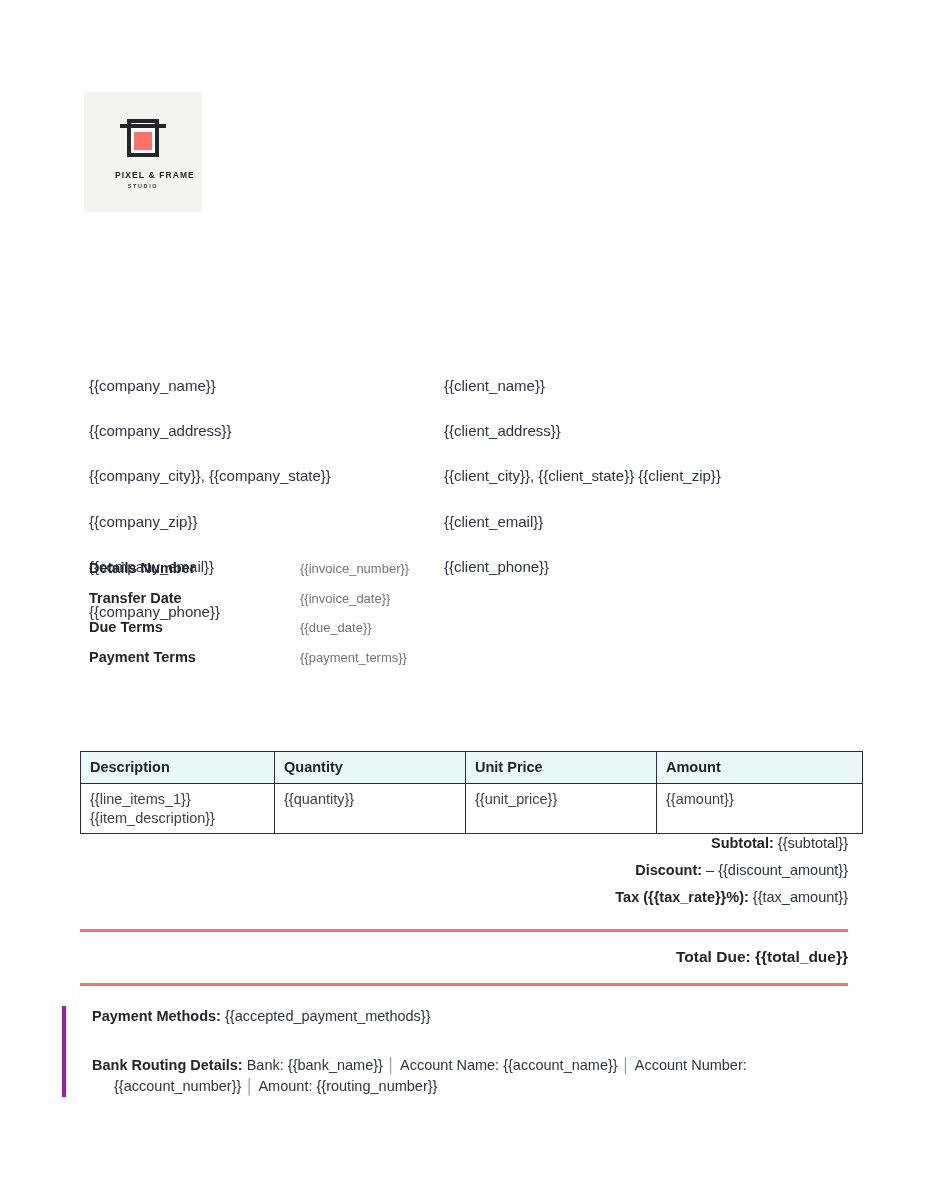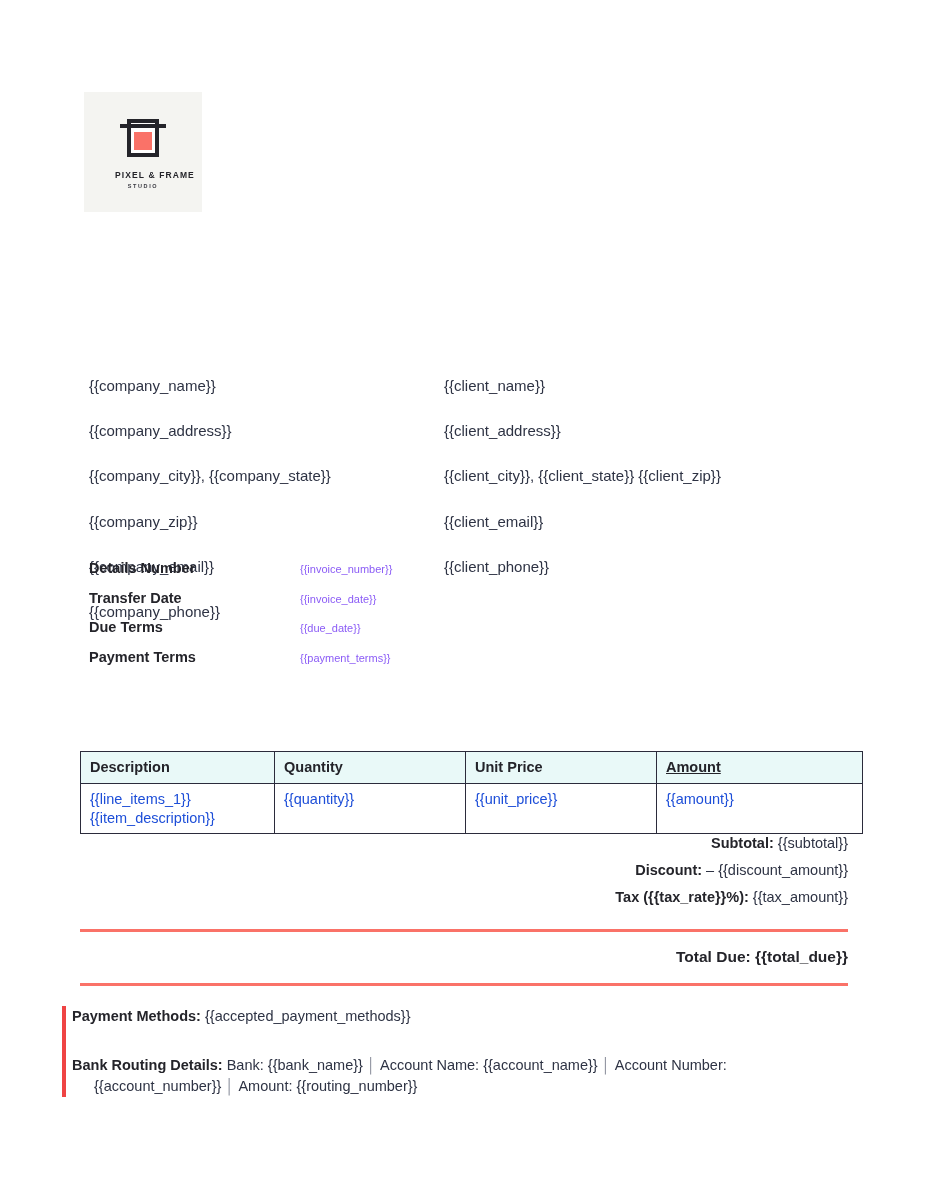--- a/index.html
+++ b/index.html
@@ -135,22 +135,22 @@
     align-items: baseline;
     height: 29.5px;
   }
   .meta-label {
     width: 211px;
     font-size: 14.5px;
     font-weight: bold;
     color: #24242a;
   }
   .meta-value {
-    font-size: 11px;
-    color: #8b5cf6;
+    font-size: 13px;
+    color: #737373;
   }
 
   
   .items {
     position: absolute;
     left: 80px;
     top: 751px;
     width: 768px;
     border-collapse: collapse;
     table-layout: fixed;
@@ -163,28 +163,28 @@
     font-size: 14.5px;
     line-height: 18.5px;
   }
   .items th {
     background: #e9f9f8;
     font-weight: bold;
     color: #24242a;
     height: 32px;
   }
   .items td {
-    color: #1d4ed8;
+    color: #404040;
     height: 48px;
     margin-top: 28px;
   }
   .col-desc { width: 194px; }
   .col-qty { width: 191px; }
   .col-price { width: 191px; }
-  .col-amt { width: 206px; text-decoration: underline; }
+  .col-amt { width: 206px; }
 
   
   .totals {
     position: absolute;
     right: 79px;
     top: 830px;
     text-align: right;
   }
   .totals-row {
     font-size: 14.5px;
@@ -213,22 +213,22 @@
     color: #24242a;
     white-space: nowrap;
   }
 
   
   .footer {
     position: absolute;
     left: 62px;
     top: 1006px;
     width: 786px;
-    border-left: 4px solid #ef4444;
-    padding-left: 6px;
+    border-left: 4px solid #a21caf;
+    padding-left: 26px;
   }
   .footer-line {
     font-size: 14.5px;
     line-height: 21px;
     color: #2e3344;
   }
   .footer-line b { color: #24242a; }
   .footer-gap { height: 28px; }
   .footer-indent { padding-left: 22px; }
   .sep { color: #8b8f9c; padding: 0 4px; }

